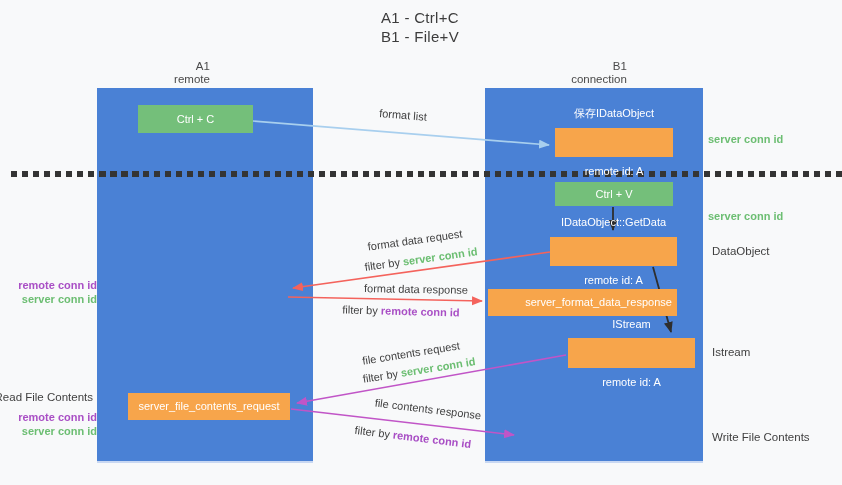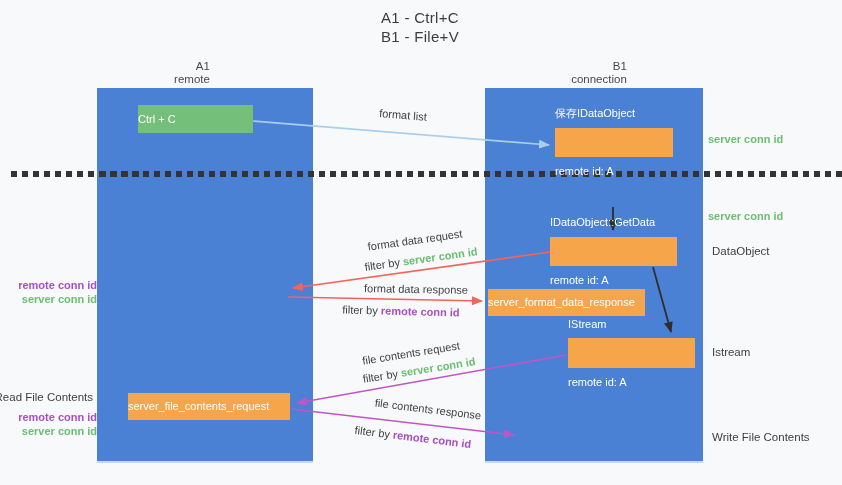--- a/index.html
+++ b/index.html
@@ -11,21 +11,21 @@
   .col-header{position:absolute;transform:translateX(-50%);text-align:right;
               font-size:11.5px;line-height:13px;color:#4a4a4a;}
 
   .lane{position:absolute;top:88px;height:373px;background:#4a81d5;box-shadow:0 2px 0 #c9d8f2;}
   .lane-left{left:97px;width:216px;}
   .lane-right{left:485px;width:218px;}
 
   .dashed{position:absolute;left:11px;top:171px;width:831px;height:5.5px;
           background:repeating-linear-gradient(90deg,#343434 0 6.5px,transparent 6.5px 11px);}
 
-  .box{position:absolute;display:flex;flex-direction:column;align-items:flex-start;justify-content:center;
+  .box{position:absolute;display:flex;flex-direction:column;align-items:center;justify-content:center;
        color:#fff;font-size:11px;line-height:13px;text-align:center;white-space:nowrap;}
   .box.green{background:#74bf7a;}
   .box.orange{background:#f7a54b;gap:45px;}
 
   .flow-label{position:absolute;white-space:nowrap;font-size:11px;color:#3f3f3f;
               transform-origin:center;}
   .margin-label{position:absolute;white-space:nowrap;font-size:11px;color:#3f3f3f;}
   .ra{text-align:right;}
   .green-t{color:#6cbe72;font-weight:bold;}
   .purple-t{color:#a94fc5;font-weight:bold;}
@@ -82,28 +82,31 @@
 
   <div class="box green" style="left:138px;top:105px;width:115px;height:28px;">
     <div>Ctrl + C</div>
   </div>
 
   <div class="box orange" style="left:555px;top:128px;width:118px;height:29px;">
     <div>保存IDataObject</div>
     <div>remote id: A</div>
   </div>
 
+  <div class="box green" style="left:555px;top:182px;width:118px;height:24px;">
+    <div>Ctrl + V</div>
+  </div>
 
   <div class="box orange" style="left:550px;top:237px;width:127px;height:29px;">
     <div>IDataObject::GetData</div>
     <div>remote id: A</div>
   </div>
 
 
-  <div class="box orange" style="left:488px;top:289px;width:157px;height:27px;">
+  <div class="box orange" style="left:488px;top:289px;width:157px;height:27px;padding-left:32px;">
     <div>server_format_data_response</div>
   </div>
 
   <div class="box orange" style="left:568px;top:338px;width:127px;height:30px;">
     <div>IStream</div>
     <div>remote id: A</div>
   </div>
 
   <div class="box orange" style="left:128px;top:393px;width:162px;height:27px;">
     <div>server_file_contents_request</div>

